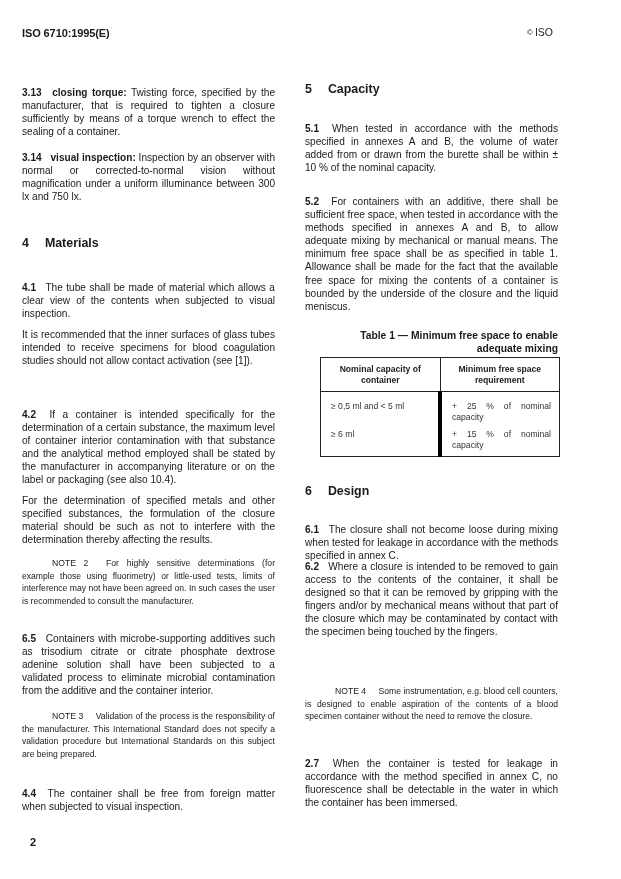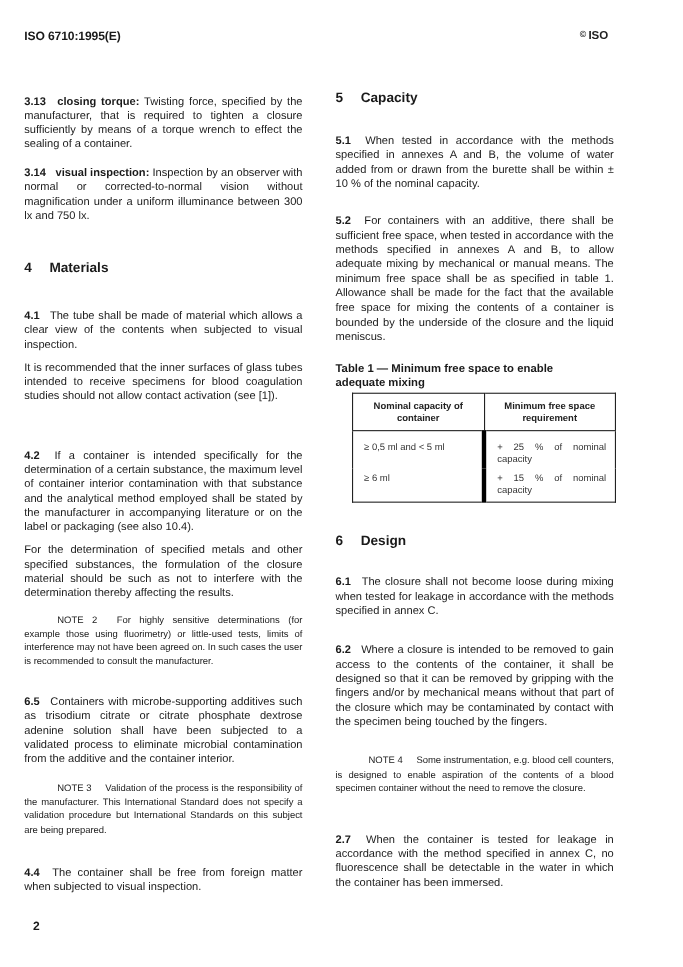--- a/index.html
+++ b/index.html
@@ -6,40 +6,40 @@
   body {
     width: 621px; height: 879px; position: relative; overflow: hidden;
     font-family: "Liberation Sans", sans-serif; color: #1a1a1a;
   }
   .hdr-left {
     position: absolute; left: 22px; top: 27px;
     font-weight: bold; font-size: 11px; letter-spacing: -0.1px;
   }
   .hdr-right {
     position: absolute; left: 527px; top: 26px;
-    font-size: 10.5px; color: #222; font-weight: bold;
+    font-size: 10.5px; color: #222;
   }
   .hdr-right .c { font-size: 8px; vertical-align: 1px; margin-right: 2px; }
   .col {
     position: absolute; width: 253px;
     font-size: 10.1px; line-height: 13.1px; text-align: justify;
   }
   .col p { margin: 0; }
   .blk { position: absolute; left: 0; width: 253px; }
   .num { font-weight: bold; margin-right: 6px; }
   .term { font-weight: bold; }
   .note { font-size: 8.6px; line-height: 12.5px; }
   .note .nlabel { margin-right: 10px; padding-left: 30px; }
   h2 {
     position: absolute; margin: 0; font-size: 12.4px; font-weight: bold; left: 0;
     white-space: nowrap;
   }
   h2 .hn { margin-right: 16px; }
   .tbl-title {
-    position: absolute; left: 0; width: 253px; text-align: left;
+    position: absolute; left: 0; width: 253px; text-align: right;
     font-weight: bold; font-size: 10.3px; line-height: 12.5px;
   }
   table.t1 {
     position: absolute; left: 15px; width: 240px;
     border-collapse: collapse; font-size: 8.6px; line-height: 11px;
     border: 1.5px solid #222;
   }
   table.t1 th {
     font-weight: bold; text-align: center; padding: 6px 6px 5px;
     border-bottom: 1px solid #222; border-right: 1px solid #222;
@@ -156,21 +156,21 @@
 
   <h2 style="top:485px;">
     <span class="hn">6</span><span>Design</span>
   </h2>
 
   <p class="blk" style="top:523px;">
     <span class="num">6.1</span>
     <span>The closure shall not become loose during mixing when tested for leakage in accordance with the methods specified in annex C.</span>
   </p>
 
-  <p class="blk" style="top:585px;">
+  <p class="blk" style="top:560px;">
     <span class="num">6.2</span>
     <span>Where a closure is intended to be removed to gain access to the contents of the container, it shall be designed so that it can be removed by gripping with the fingers and/or by mechanical means without that part of the closure which may be contaminated by contact with the specimen being touched by the fingers.</span>
   </p>
 
   <p class="blk note" style="top:685px;">
     <span class="nlabel">NOTE 4</span>
     <span>Some instrumentation, e.g. blood cell counters, is designed to enable aspiration of the contents of a blood specimen container without the need to remove the closure.</span>
   </p>
 
   <p class="blk" style="top:757px;">

